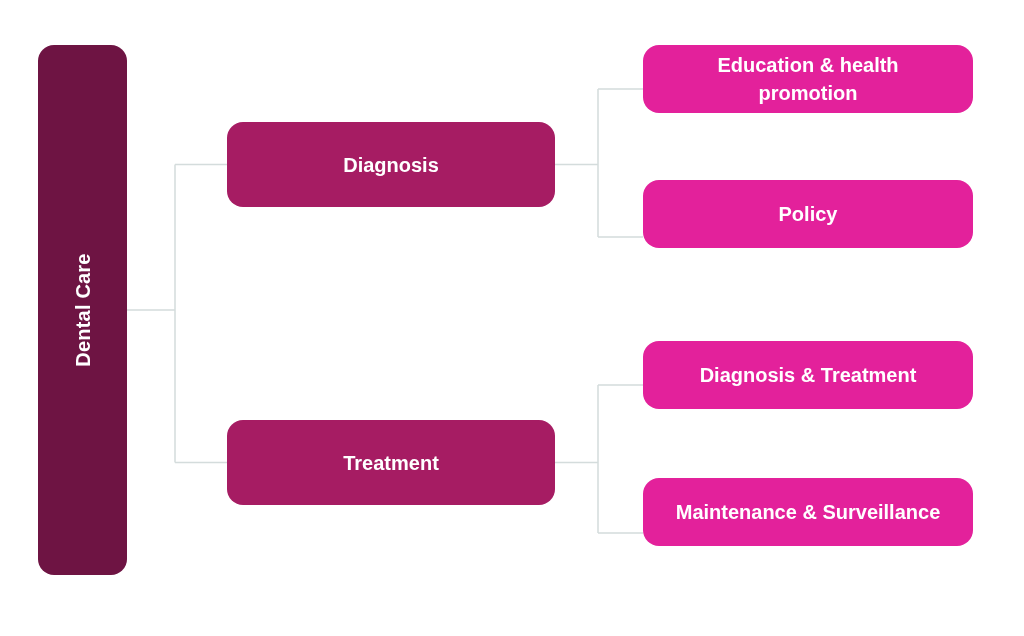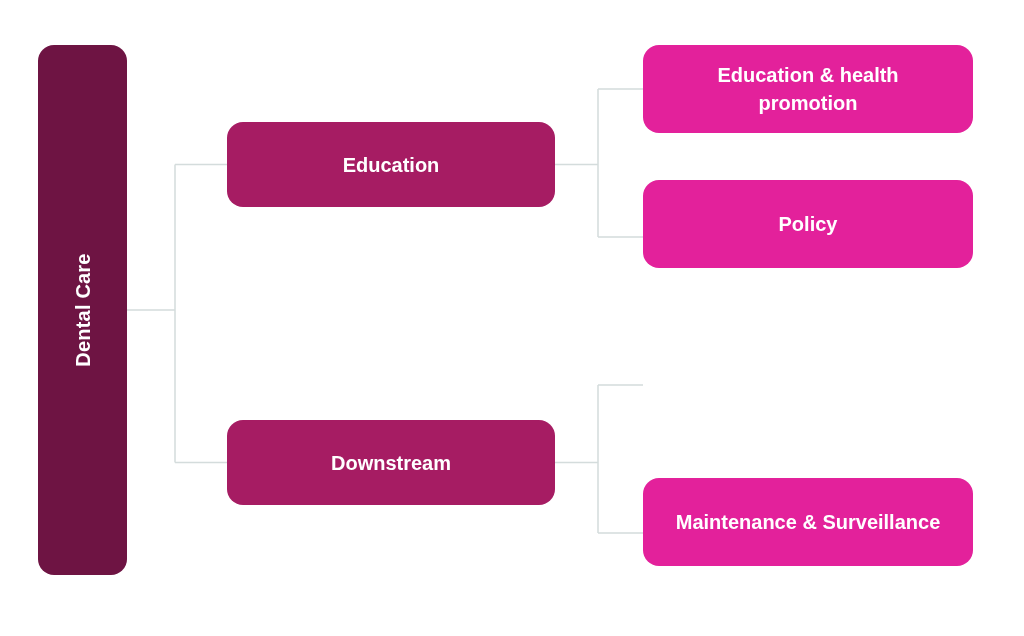--- a/index.html
+++ b/index.html
@@ -49,21 +49,21 @@
     white-space:nowrap;
     letter-spacing:.2px;
   }
   .node--branch{
     left:227px;width:328px;height:85px;
     background:var(--branch-fill);
   }
   .node--branch.pos-upstream{top:122px;}
   .node--branch.pos-downstream{top:420px;}
   .node--leaf{
-    left:643px;width:330px;height:88px;
+    left:643px;width:330px;height:68px;
     background:var(--leaf-fill);
   }
   .node--leaf.pos-1{top:45px;}
   .node--leaf.pos-2{top:180px;}
   .node--leaf.pos-3{top:341px;}
   .node--leaf.pos-4{top:478px;}
   .node--leaf .label{display:inline-block;padding:0 20px;}
   .node--leaf.pos-1 .label{max-width:230px;}
 </style>
 </head>
@@ -75,33 +75,36 @@
     <path d="M127 310 H175 M175 164.5 V462.5 M175 164.5 H227 M175 462.5 H227"></path>
     <path d="M555 164.5 H598 M598 89 V237 M598 89 H643 M598 237 H643"></path>
     <path d="M555 462.5 H598 M598 385 V533 M598 385 H643 M598 533 H643"></path>
   </svg>
 
   <div class="node node--root">
     <span class="vlabel">Dental Care</span>
   </div>
 
   <div class="node node--branch pos-upstream">
-    <span class="label">Education</span>
+    <span class="label">Diagnosis</span>
   </div>
 
   <div class="node node--branch pos-downstream">
-    <span class="label">Downstream</span>
+    <span class="label">Treatment</span>
   </div>
 
   <div class="node node--leaf pos-1">
     <span class="label">Education &amp; health promotion</span>
   </div>
 
   <div class="node node--leaf pos-2">
     <span class="label">Policy</span>
   </div>
 
+  <div class="node node--leaf pos-3">
+    <span class="label">Diagnosis &amp; Treatment</span>
+  </div>
 
   <div class="node node--leaf pos-4">
     <span class="label">Maintenance &amp; Surveillance</span>
   </div>
 
 </div>
 
 </body></html>

